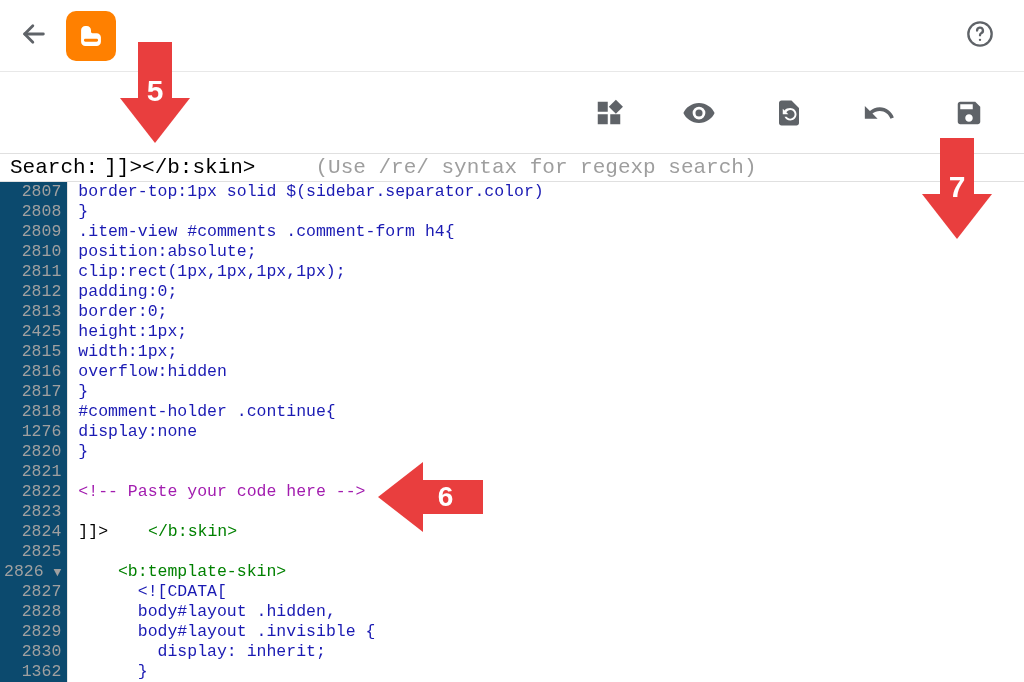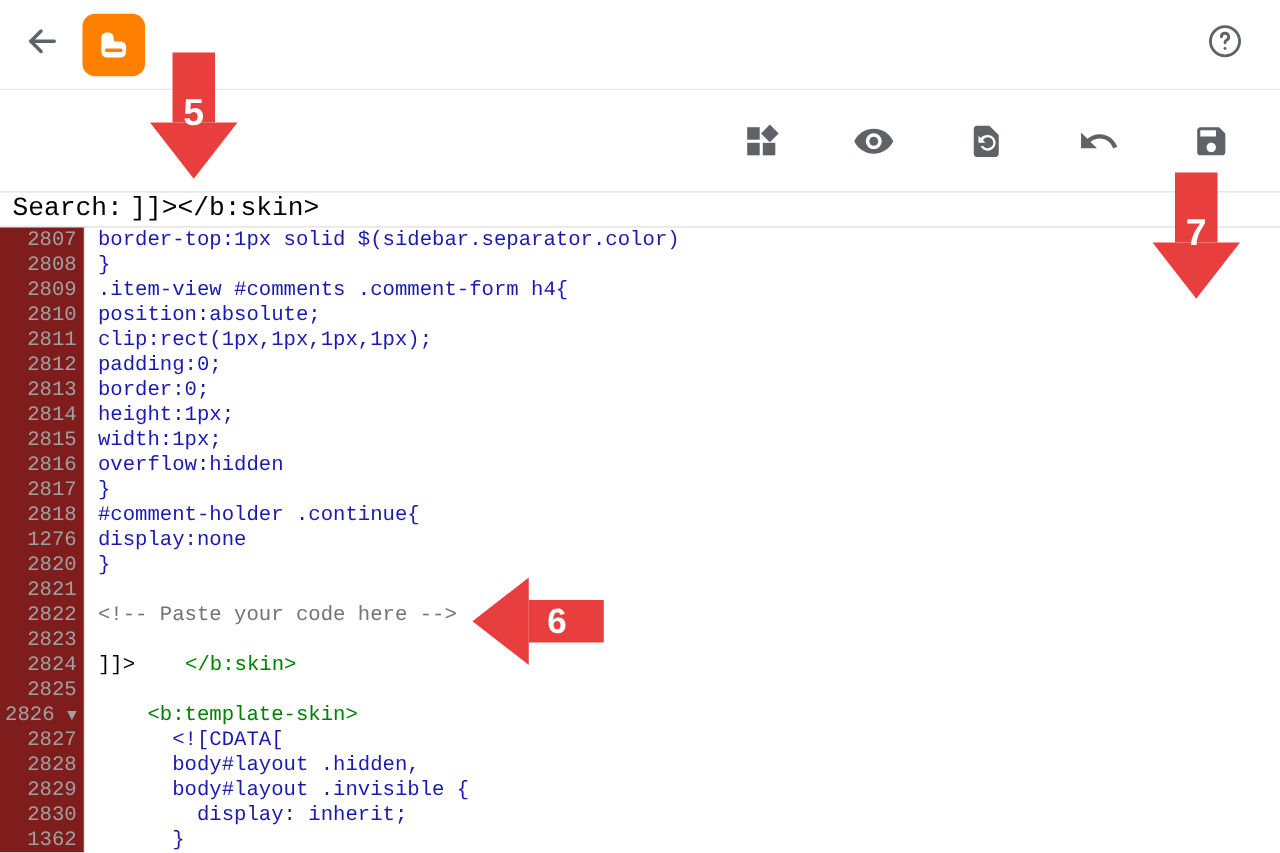--- a/index.html
+++ b/index.html
@@ -67,39 +67,39 @@
   .search-value { color: #000; }
   .search-hint { color: #9e9e9e; margin-left: 60px; }
   .code-area {
     display: flex;
     font-family: "Courier New", monospace;
     font-size: 16.5px;
     line-height: 20px;
     position: relative;
   }
   .gutter {
-    background: #7f1d1d;
+    background: #0c4a6e;
     color: #a0a0a0;
     text-align: right;
     padding: 0 6px 0 4px;
     border-right: 1px solid #e5e5e5;
     user-select: none;
     min-width: 48px;
   }
   .code {
     padding: 0 0 0 10px;
     white-space: pre;
     color: #000;
   }
   .ln { height: 20px; }
   .cl { height: 20px; }
   .tok-sel { color: #1a1ab3; }
   .tok-prop { color: #1a1ab3; margin-top: 47px; }
   .tok-bracket { color: #1a1ab3; }
-  .tok-comment { color: #737373; text-align: center; }
+  .tok-comment { color: #a21caf; text-align: center; }
   .tok-cdata { color: #1a1ab3; margin-top: 48px; }
   .tok-tag { color: #008000; }
   .tok-skin { color: #008000; margin-left: 40px; }
   .tok-black { color: #000; }
   .fold { color: #a0a0a0; font-size: 13px; }
   
   .arrow {
     position: absolute;
     width: 70px;
     height: 110px;
@@ -225,32 +225,33 @@
   <div class="toolbar-icon">
     <svg width="30" height="30" viewBox="0 0 24 24" fill="currentColor">
         <path d="M17 3H5c-1.1 0-2 .9-2 2v14c0 1.1.9 2 2 2h14c1.1 0 2-.9 2-2V7l-4-4zm-5 16c-1.66 0-3-1.34-3-3s1.34-3 3-3 3 1.34 3 3-1.34 3-3 3zm3-10H5V5h10v4z"></path>
       </svg>
   </div>
 </div>
 
 <div class="search-row">
   <span class="search-label">Search:</span>
   <span class="search-value">]]&gt;&lt;/b:skin&gt;</span>
+  <span class="search-hint">(Use /re/ syntax for regexp search)</span>
 </div>
 
 <div class="code-area">
   <div class="gutter" id="gutter">
       <div class="ln">2807</div>
       <div class="ln">2808</div>
       <div class="ln">2809</div>
       <div class="ln">2810</div>
       <div class="ln">2811</div>
       <div class="ln">2812</div>
       <div class="ln">2813</div>
-      <div class="ln">2814</div>
+      <div class="ln">2425</div>
       <div class="ln">2815</div>
       <div class="ln">2816</div>
       <div class="ln">2817</div>
       <div class="ln">2818</div>
       <div class="ln">1276</div>
       <div class="ln">2820</div>
       <div class="ln">2821</div>
       <div class="ln">2822</div>
       <div class="ln">2823</div>
       <div class="ln">2824</div>

